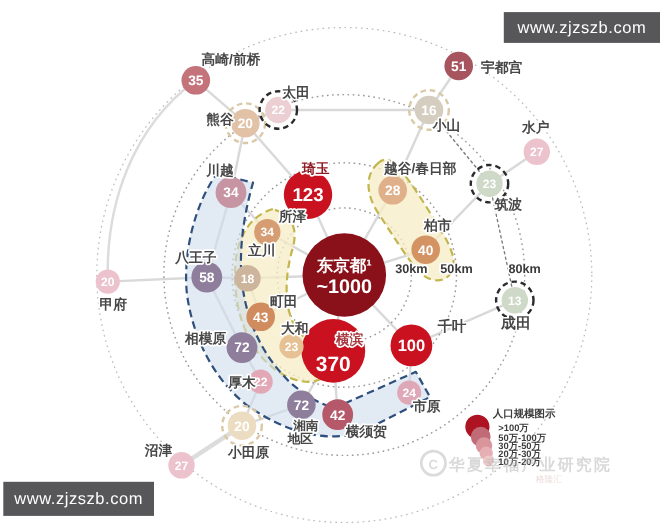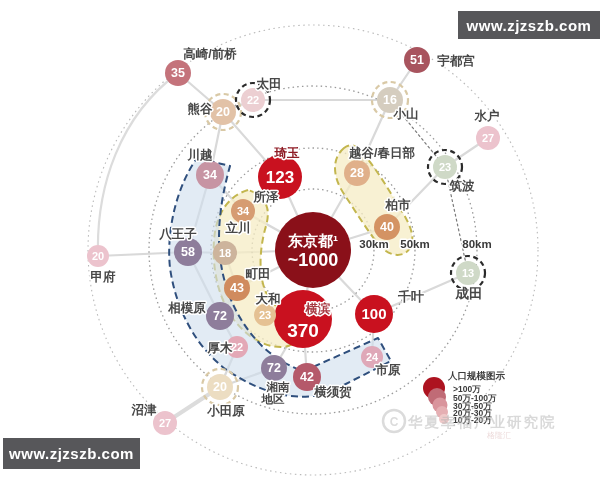--- a/index.html
+++ b/index.html
@@ -1,21 +1,21 @@
 <!DOCTYPE html>
 <html><head>
 <meta charset="utf-8">
 <style>
   html,body{margin:0;padding:0;background:#ffffff;}
   .stage{position:relative;width:600px;height:480px;background:#ffffff;overflow:hidden;
          font-family:"Liberation Sans","DejaVu Sans",sans-serif;}
   svg{position:absolute;left:0;top:0;}
   svg text{font-family:"Liberation Sans","DejaVu Sans",sans-serif;}
   .halo{paint-order:stroke;stroke:#ffffff;stroke-width:3px;stroke-linejoin:round;}
-  .wm{position:absolute;background:#57575a;color:#ffffff;font-weight:bold;font-size:15px;
+  .wm{position:absolute;background:#57575a;color:#ffffff;font-weight:normal;font-size:15px;
       display:flex;align-items:center;justify-content:center;letter-spacing:0.5px;}
   .wm-top{left:458px;top:11px;width:142px;height:28px;}
   .wm-bottom{left:3px;top:438px;width:137px;height:31px;}
 </style>
 </head>
 <body>
 
 <div class="stage">
   <svg id="map" width="600" height="480" viewBox="0 0 600 480">
       <path d="M313,250 L280,177 L223,112 L178,73" fill="none" stroke="#d9d9d9" stroke-width="2.2" stroke-linecap="round" stroke-linejoin="round"></path>

